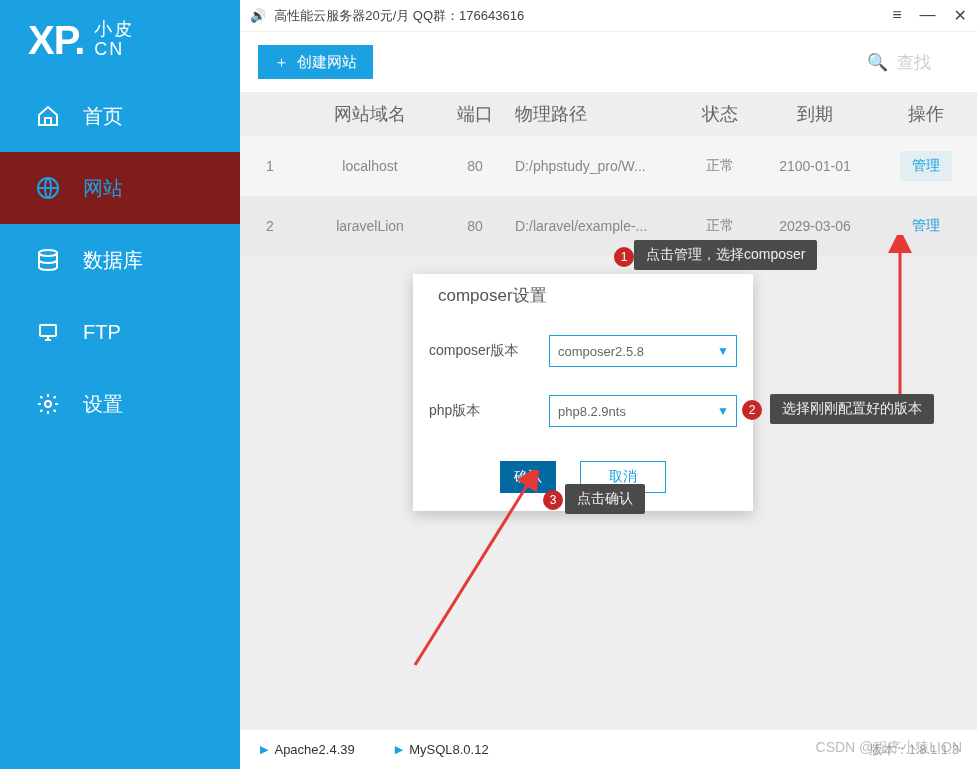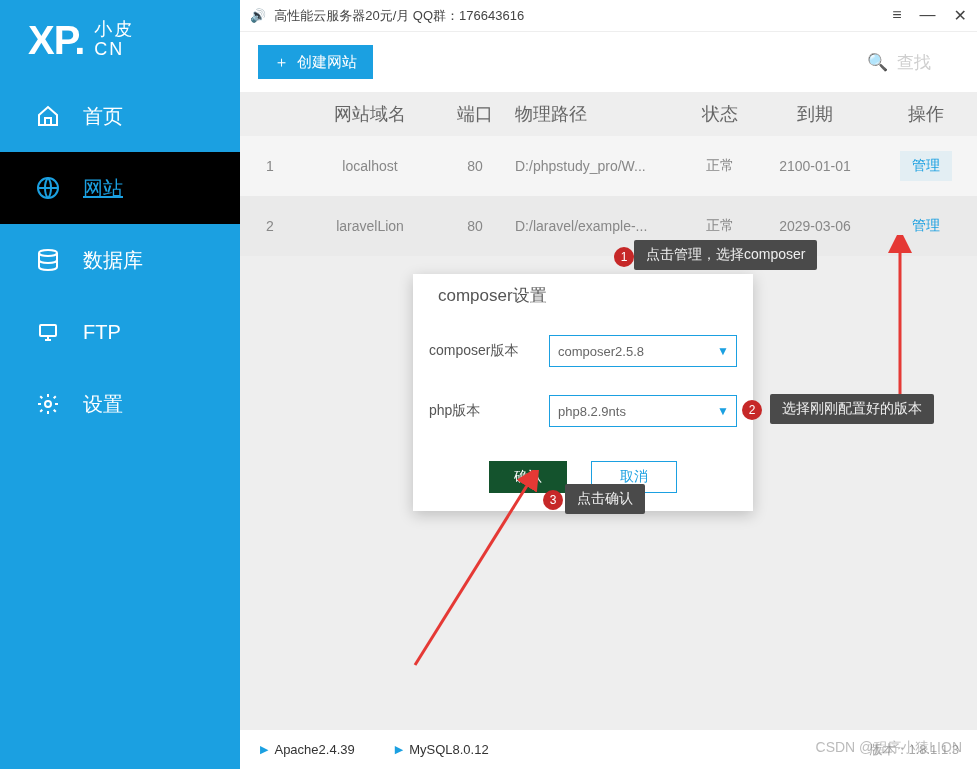--- a/index.html
+++ b/index.html
@@ -6,21 +6,21 @@
   html, body { width: 977px; height: 769px; overflow: hidden; background: #fff; }
   .app { display: flex; width: 977px; height: 769px; position: relative; }
 
   
   .sidebar { width: 240px; background: #1ba0e1; color: #fff; display: flex; flex-direction: column; }
   .logo { height: 80px; display: flex; align-items: center; padding-left: 28px; }
   .logo-xp { font-size: 40px; font-weight: 600; letter-spacing: -1px; }
   .logo-cn { display: flex; flex-direction: column; margin-left: 10px; font-size: 18px; line-height: 1.1; letter-spacing: 2px; }
   .nav { display: flex; flex-direction: column; }
   .nav-item { display: flex; align-items: center; height: 72px; padding-left: 35px; font-size: 20px; cursor: pointer; gap: 22px; }
-  .nav-item.active { background: #000000; color: #1ba0e1; text-decoration: underline; }
+  .nav-item.active { background: #7f1d1d; color: #1ba0e1; }
   .nav-item .icon { width: 26px; height: 26px; display: flex; align-items: center; justify-content: center; }
   .nav-item.active .icon svg { stroke: #1ba0e1; }
   .nav-item .icon svg { stroke: #fff; }
 
   
   .main { flex: 1; display: flex; flex-direction: column; background: #fff; position: relative; }
   .titlebar { height: 32px; display: flex; align-items: center; padding: 0 10px; border-bottom: 1px solid #eee; font-size: 13px; color: #444; }
   .titlebar .sound-icon { margin-right: 8px; color: #888; }
   .titlebar-spacer { flex: 1; }
   .win-controls { display: flex; gap: 18px; font-size: 16px; color: #444; }
@@ -49,21 +49,21 @@
 
   
   .dialog { position: absolute; left: 413px; top: 274px; width: 340px; background: #fff; box-shadow: 0 4px 14px rgba(0,0,0,0.2); z-index: 5; }
   .dialog-title { padding: 10px 16px; font-size: 17px; color: #555; margin-left: 9px; }
   .dialog-body { padding: 4px 16px 6px 16px; }
   .field { display: flex; align-items: center; height: 60px; }
   .field-label { width: 120px; font-size: 14px; color: #555; }
   .field-select { flex: 1; height: 32px; border: 1px solid #1ba0e1; display: flex; align-items: center; padding: 4px 8px; font-size: 13px; color: #666; position: relative; cursor: pointer;}
   .field-select::after{ content:"▼"; color:#1ba0e1; position:absolute; right:7px; font-size:12px;}
   .dialog-footer { display: flex; justify-content: center; gap: 24px; padding: 14px 0 18px 0; }
-  .btn-confirm { background: #14532d; color: #fff; border: none; width: 78px; height: 32px; font-size: 14px; cursor: pointer;}
+  .btn-confirm { background: #0369a1; color: #fff; border: none; width: 56px; height: 32px; font-size: 14px; cursor: pointer;}
   .btn-cancel { background: #fff; color: #1ba0e1; border: 1px solid #1ba0e1; width: 86px; height: 32px; font-size: 14px; cursor: pointer;}
 
   
   .anno { position: absolute; background: #4a4a4a; color: #eee; font-size: 14px; padding: 6px 12px; border-radius: 2px; display:flex; align-items:center; white-space: nowrap; z-index:20;}
   .anno-badge { position: absolute; width: 20px; height: 20px; background: #c62828; color: #fff; border-radius: 50%; font-size: 12px; display: flex; align-items: center; justify-content: center; z-index: 21;}
   .arrow { position: absolute; z-index: 19; pointer-events:none; }
 
   .bottom-bar { position: absolute; left: 240px; bottom: 0; right: 0; height: 40px; background: #fff; border-top: 1px solid #eee; display: flex; align-items: center; padding: 0 20px; gap: 40px; font-size: 13px;}
   .svc { display: flex; align-items: center; gap: 6px; color: #333; cursor:pointer;}
   .svc-arrow { color: #1ba0e1; font-size: 11px;}

